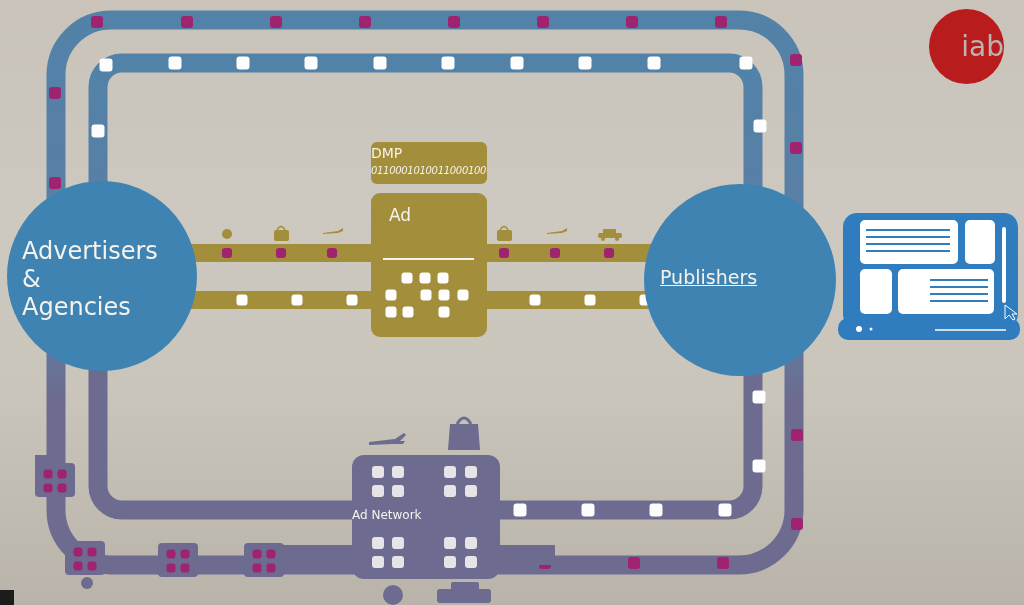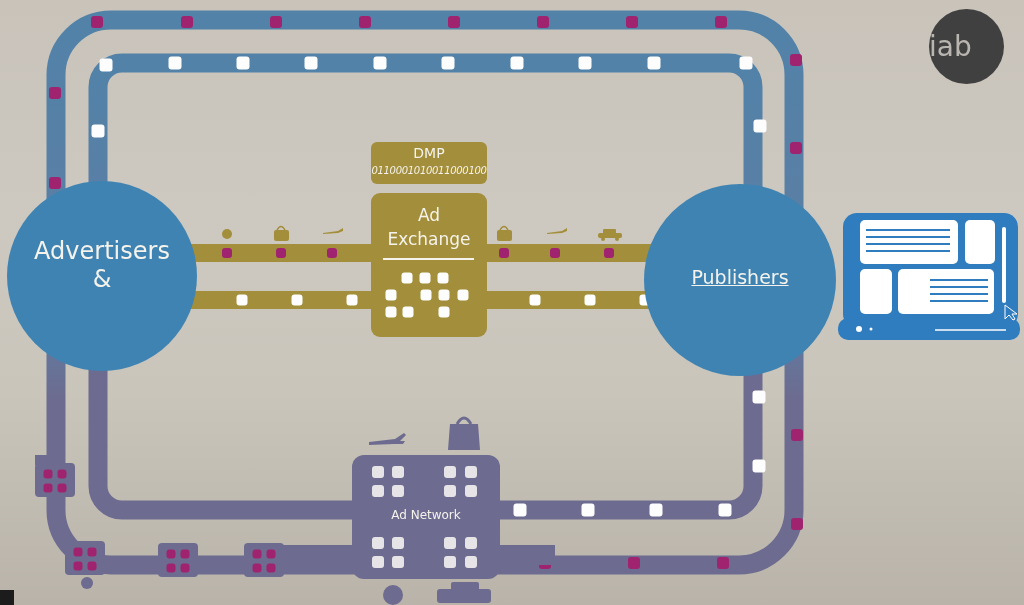--- a/index.html
+++ b/index.html
@@ -2,23 +2,23 @@
 <html><head>
 <meta charset="utf-8">
 <style>
   html, body { margin:0; padding:0; }
   body {
     width:1024px; height:605px; overflow:hidden; position:relative;
     background: linear-gradient(180deg, #c9c3ba 0%, #cdc9c0 35%, #c9c5bb 65%, #b9b3a9 100%);
     font-family: "DejaVu Sans", sans-serif;
   }
   svg { position:absolute; left:0; top:0; }
-  .label { position:absolute; color:#f5f3ec; text-align:center; }
+  .label { position:absolute; color:#f5f3ec; text-align:left; }
   .iab { position:absolute; left:929px; top:9px; width:75px; height:75px; border-radius:50%;
-         background:#404040; color:#b9b5b0; font-size:28px; line-height:75px; text-align:left; }
+         background:#b91c1c; color:#b9b5b0; font-size:28px; line-height:75px; text-align:right; }
   .play-corner { position:absolute; left:0; top:590px; width:14px; height:15px; background:#1c1c1c; }
 </style>
 </head>
 <body>
 
 <svg width="1024" height="605" viewBox="0 0 1024 605">
   <defs>
     <linearGradient id="outerTrack" x1="0" y1="0" x2="0" y2="1">
       <stop offset="0" stop-color="#5282a8"></stop>
       <stop offset="0.55" stop-color="#5f7da3"></stop>
@@ -208,28 +208,28 @@
     <circle cx="859" cy="329" r="3" fill="#fff"></circle>
     <circle cx="871" cy="329" r="1.5" fill="#fff"></circle>
     <line x1="935" y1="330" x2="1006" y2="330" stroke="#fff" stroke-width="1.5"></line>
     <path d="M1005 305 l0 14 l4 -4 l4 5 l2 -1 l-3 -5 l5 0z" fill="#2f7dbf" stroke="#fff" stroke-width="1"></path>
   </g>
 </svg>
 
 <div class="label" style="left:22px; top:237px; width:160px; font-size:24px; line-height:28px;">
   <div>Advertisers</div>
   <div>&amp;</div>
+  <div>Agencies</div>
 </div>
 
 <div class="label" style="left:660px; top:266px; width:160px; font-size:19px;text-decoration:underline;">Publishers</div>
 
 <div class="label" style="left:371px; top:145px; width:116px; font-size:14px;">DMP</div>
 <div class="label" style="left:371px; top:165px; width:116px; font-size:10px; letter-spacing:-0.3px;font-style:italic;">0110001010011000100</div>
 
-<div class="label" style="left:371px; top:203px; width:116px; font-size:17px; line-height:24px;">
+<div class="label" style="left:371px; top:203px; width:116px; font-size:17px; line-height:24px;padding-left:18px;">
   <div>Ad</div>
-  <div>Exchange</div>
 </div>
 
 <div class="label" style="left:352px; top:508px; width:148px; font-size:12px;">Ad Network</div>
 
 <div class="iab">iab</div>
 <div class="play-corner"></div>
 
 </body></html>

